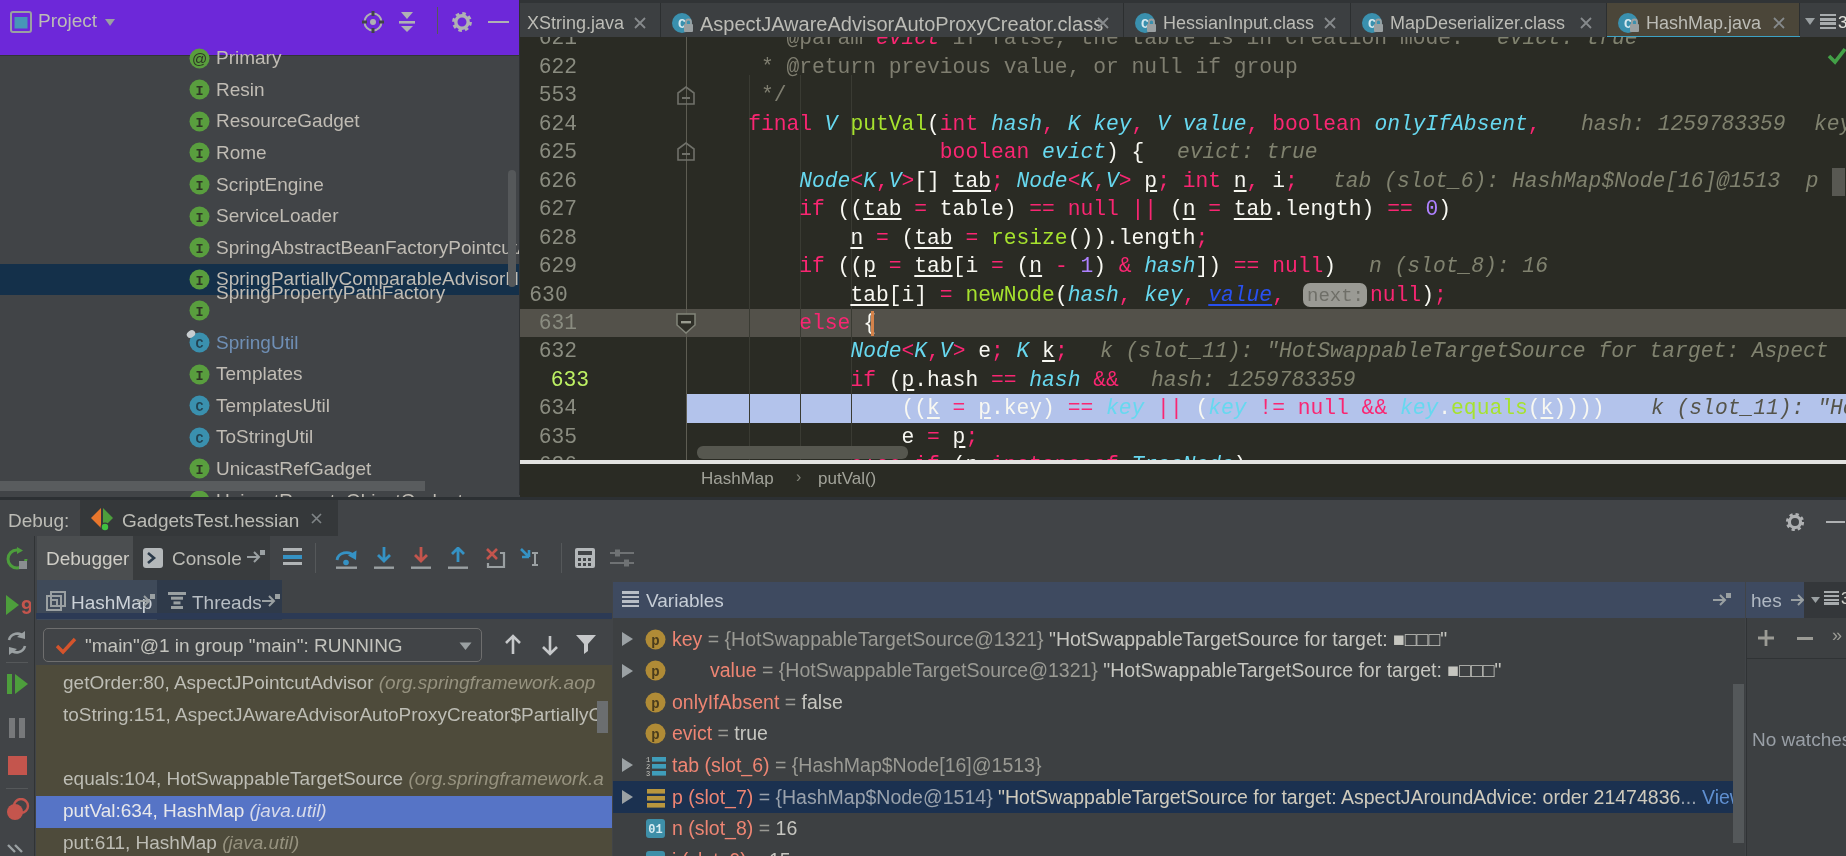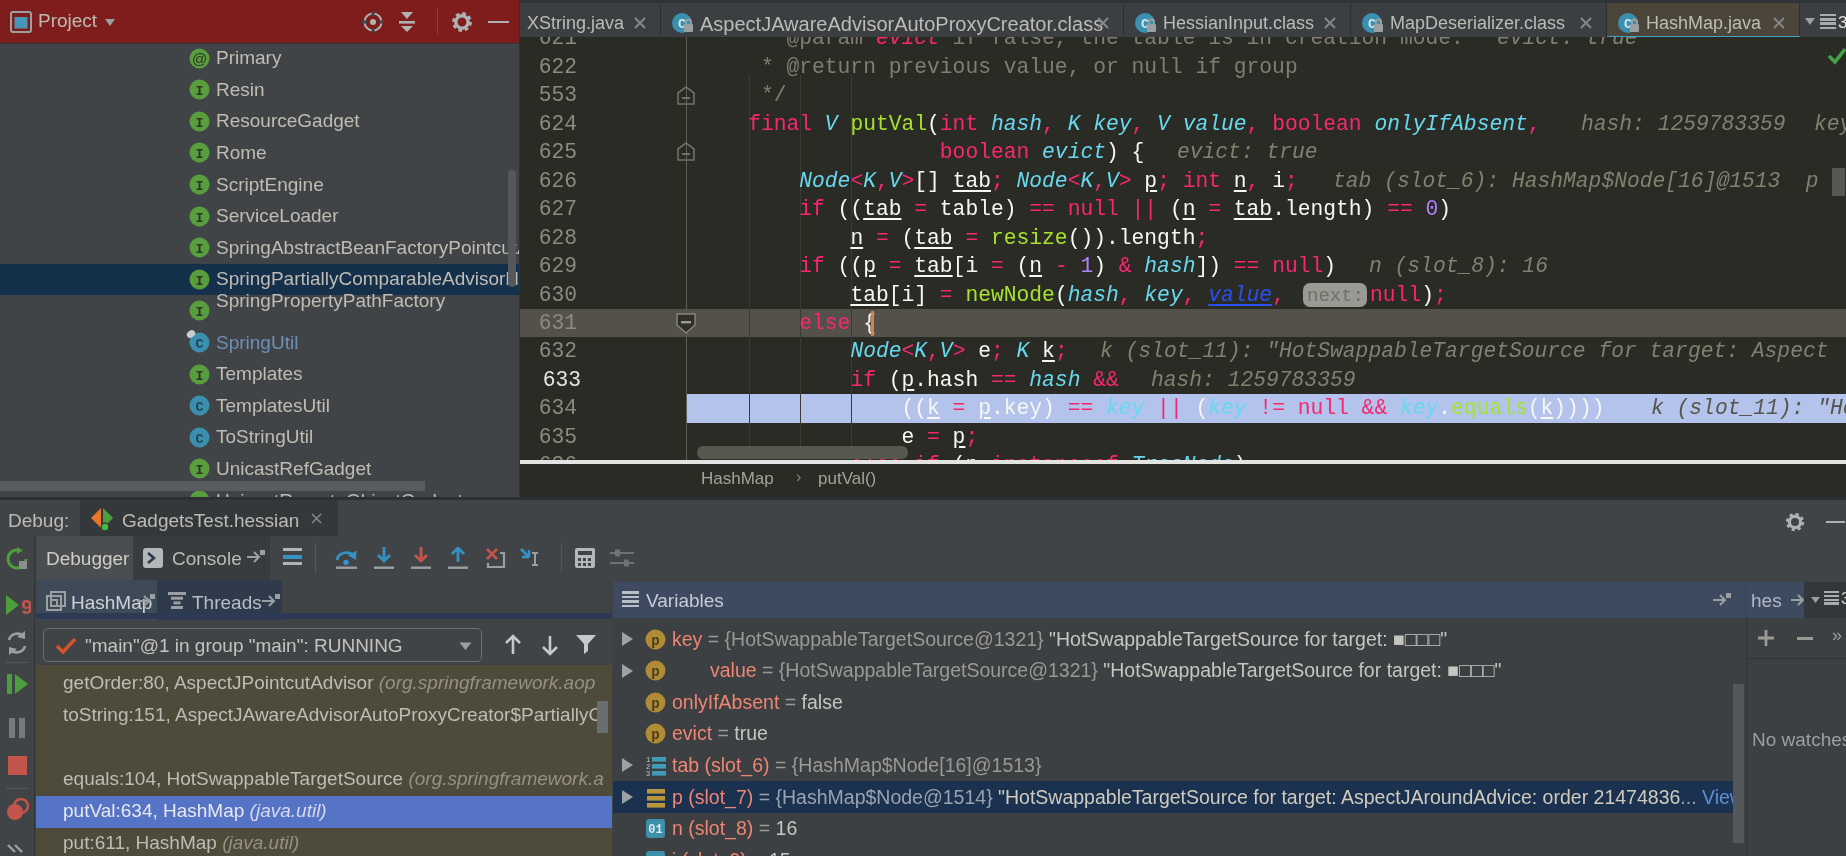--- a/index.html
+++ b/index.html
@@ -2,21 +2,21 @@
 <html><head><meta charset="utf-8"><style>
 *{margin:0;padding:0;box-sizing:border-box;}
 html,body{width:1846px;height:856px;overflow:hidden;background:#414447;
  font-family:"Liberation Sans",sans-serif;-webkit-font-smoothing:antialiased;}
 .abs{position:absolute;}
 .txt{position:absolute;white-space:pre;}
 .code{font-family:"Liberation Mono",monospace;font-size:21.3px;line-height:28.46px;white-space:pre;position:absolute;}
 .ui{font-size:19px;color:#bcbcb6;}
 </style></head><body>
 <div class="abs" style="left:0;top:0;width:519px;height:497px;background:#414447;overflow:hidden;">
-<div class="abs" style="left:0;top:0;width:519px;height:44px;background:#7f1d1d;border-bottom:1px solid #323537;text-decoration:underline;">
+<div class="abs" style="left:0;top:0;width:519px;height:56px;background:#6d28d9;border-bottom:1px solid #323537;text-decoration:underline;">
 <svg class="abs" style="left:10px;top:11px;" width="22" height="22">
         <rect x="1" y="1" width="20" height="20" rx="2" fill="none" stroke="#9aa0a2" stroke-width="2"></rect>
         <rect x="4.5" y="6" width="13" height="11.5" fill="#4796b8"></rect>
       </svg>
 <div class="txt ui" style="left:38px;top:10px;">Project</div>
 <svg class="abs" style="left:103px;top:17px;" width="14" height="10">
         <path d="M2 2 L12 2 L7 9 Z" fill="#9aa0a2"></path>
       </svg>
 <svg class="abs" style="left:362px;top:11px;" width="22" height="22">
         <circle cx="11" cy="11" r="8.5" fill="none" stroke="#afb1b3" stroke-width="2"></circle>
@@ -73,21 +73,21 @@
 <div class="abs" style="left:0;top:263.5px;width:519px;height:31.6px;background:#14304a;"></div>
 <svg class="abs" style="left:188.5px;top:268.8px;" width="21" height="21">
       <circle cx="10.5" cy="10.5" r="10" fill="#599e3e"></circle>
       <text x="10.5" y="15.5" font-size="13.5" fill="#2e3525" text-anchor="middle" font-family="Liberation Mono" font-weight="bold">I</text>
     </svg>
 <div class="txt" style="left:216px;top:268.3px;font-size:19px;color:#c0bcb4;">SpringPartiallyComparableAdvisorHolde</div>
 <svg class="abs" style="left:188.5px;top:300.4px;" width="21" height="21">
       <circle cx="10.5" cy="10.5" r="10" fill="#599e3e"></circle>
       <text x="10.5" y="15.5" font-size="13.5" fill="#2e3525" text-anchor="middle" font-family="Liberation Mono" font-weight="bold">I</text>
     </svg>
-<div class="txt" style="left:216px;top:290px;font-size:19px;color:#c0bcb4;">SpringPropertyPathFactory</div>
+<div class="txt" style="left:216px;top:282px;font-size:19px;color:#c0bcb4;">SpringPropertyPathFactory</div>
 <svg class="abs" style="left:188.5px;top:332.0px;" width="21" height="21">
       <circle cx="10.5" cy="10.5" r="10" fill="#3a90ae"></circle>
       <text x="10.5" y="15.5" font-size="13.5" fill="#234352" text-anchor="middle" font-family="Liberation Mono" font-weight="bold">C</text>
     </svg>
 <svg class="abs" style="left:185.5px;top:329.0px;" width="12" height="12">
       <ellipse cx="5" cy="5" rx="4.5" ry="3.5" fill="#c7cdd0" transform="rotate(-35 5 5)"></ellipse>
     </svg>
 <div class="txt" style="left:216px;top:331.5px;font-size:19px;color:#6f8fb5;">SpringUtil</div>
 <svg class="abs" style="left:188.5px;top:363.6px;" width="21" height="21">
       <circle cx="10.5" cy="10.5" r="10" fill="#599e3e"></circle>
@@ -190,24 +190,24 @@
 <div class="abs" style="left:166px;top:0;width:1px;height:463px;background:#5e5d53;"></div>
 <div class="code" style="left:0;top:24.4px;width:57px;text-align:right;color:#8a8c80;">621</div>
 <div class="code" style="left:0;top:52.8px;width:57px;text-align:right;color:#8a8c80;">622</div>
 <div class="code" style="left:0;top:81.3px;width:57px;text-align:right;color:#8a8c80;">553</div>
 <div class="code" style="left:0;top:109.7px;width:57px;text-align:right;color:#8a8c80;">624</div>
 <div class="code" style="left:0;top:138.2px;width:57px;text-align:right;color:#8a8c80;">625</div>
 <div class="code" style="left:0;top:166.7px;width:57px;text-align:right;color:#8a8c80;">626</div>
 <div class="code" style="left:0;top:195.1px;width:57px;text-align:right;color:#8a8c80;">627</div>
 <div class="code" style="left:0;top:223.6px;width:57px;text-align:right;color:#8a8c80;">628</div>
 <div class="code" style="left:0;top:252.1px;width:57px;text-align:right;color:#8a8c80;">629</div>
-<div class="code" style="left:0;top:280.5px;width:57px;text-align:right;color:#8a8c80;">630</div>
+<div class="code" style="left:0;top:280.5px;width:57px;text-align:center;color:#8a8c80;">630</div>
 <div class="code" style="left:0;top:309.0px;width:57px;text-align:right;color:#8a8c80;">631</div>
 <div class="code" style="left:0;top:337.4px;width:57px;text-align:right;color:#8a8c80;">632</div>
-<div class="code" style="left:4px;top:365.9px;width:57px;text-align:right;color:#e5e5e5;padding-left:16px;">633</div>
+<div class="code" style="left:12px;top:365.9px;width:57px;text-align:right;color:#bef264;padding-left:16px;">633</div>
 <div class="code" style="left:0;top:394.4px;width:57px;text-align:right;color:#8a8c80;">634</div>
 <div class="code" style="left:0;top:422.8px;width:57px;text-align:right;color:#8a8c80;">635</div>
 <div class="code" style="left:0;top:451.3px;width:57px;text-align:right;color:#8a8c80;">636</div>
 <svg class="abs" style="left:156px;top:85.5px;" width="20" height="20">
           <path d="M2 7 L10 1 L18 7 V18 H2 Z" fill="none" stroke="#70716a" stroke-width="1.6"></path>
           <rect x="6" y="11" width="8" height="2" fill="#70716a"></rect>
         </svg>
 <svg class="abs" style="left:156px;top:142.4px;" width="20" height="20">
           <path d="M2 7 L10 1 L18 7 V18 H2 Z" fill="none" stroke="#70716a" stroke-width="1.6"></path>
           <rect x="6" y="11" width="8" height="2" fill="#70716a"></rect>

